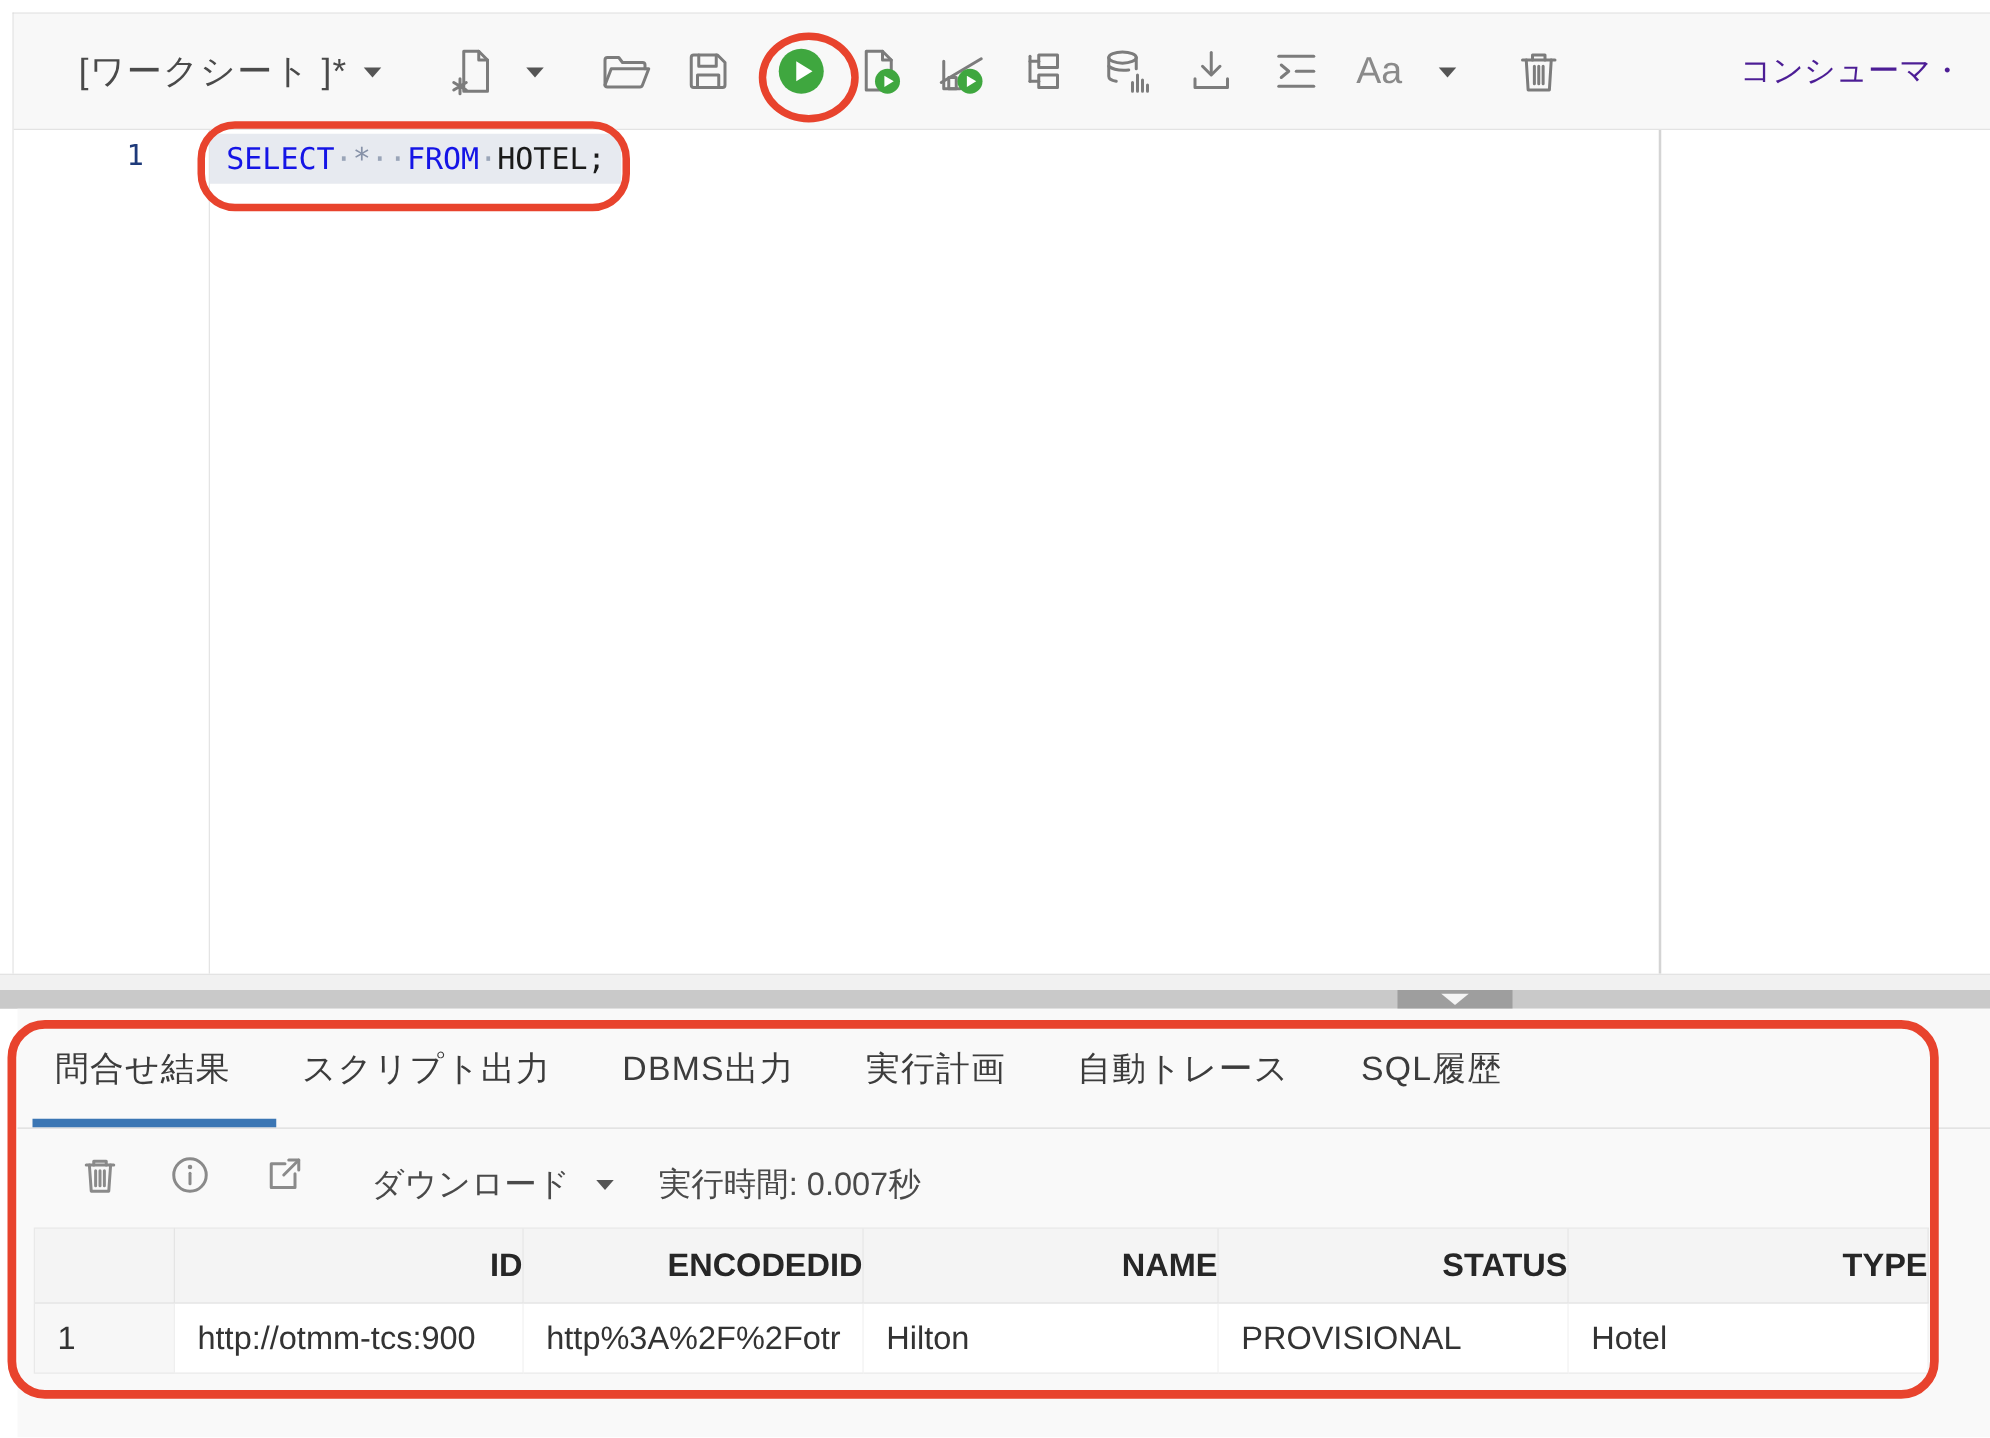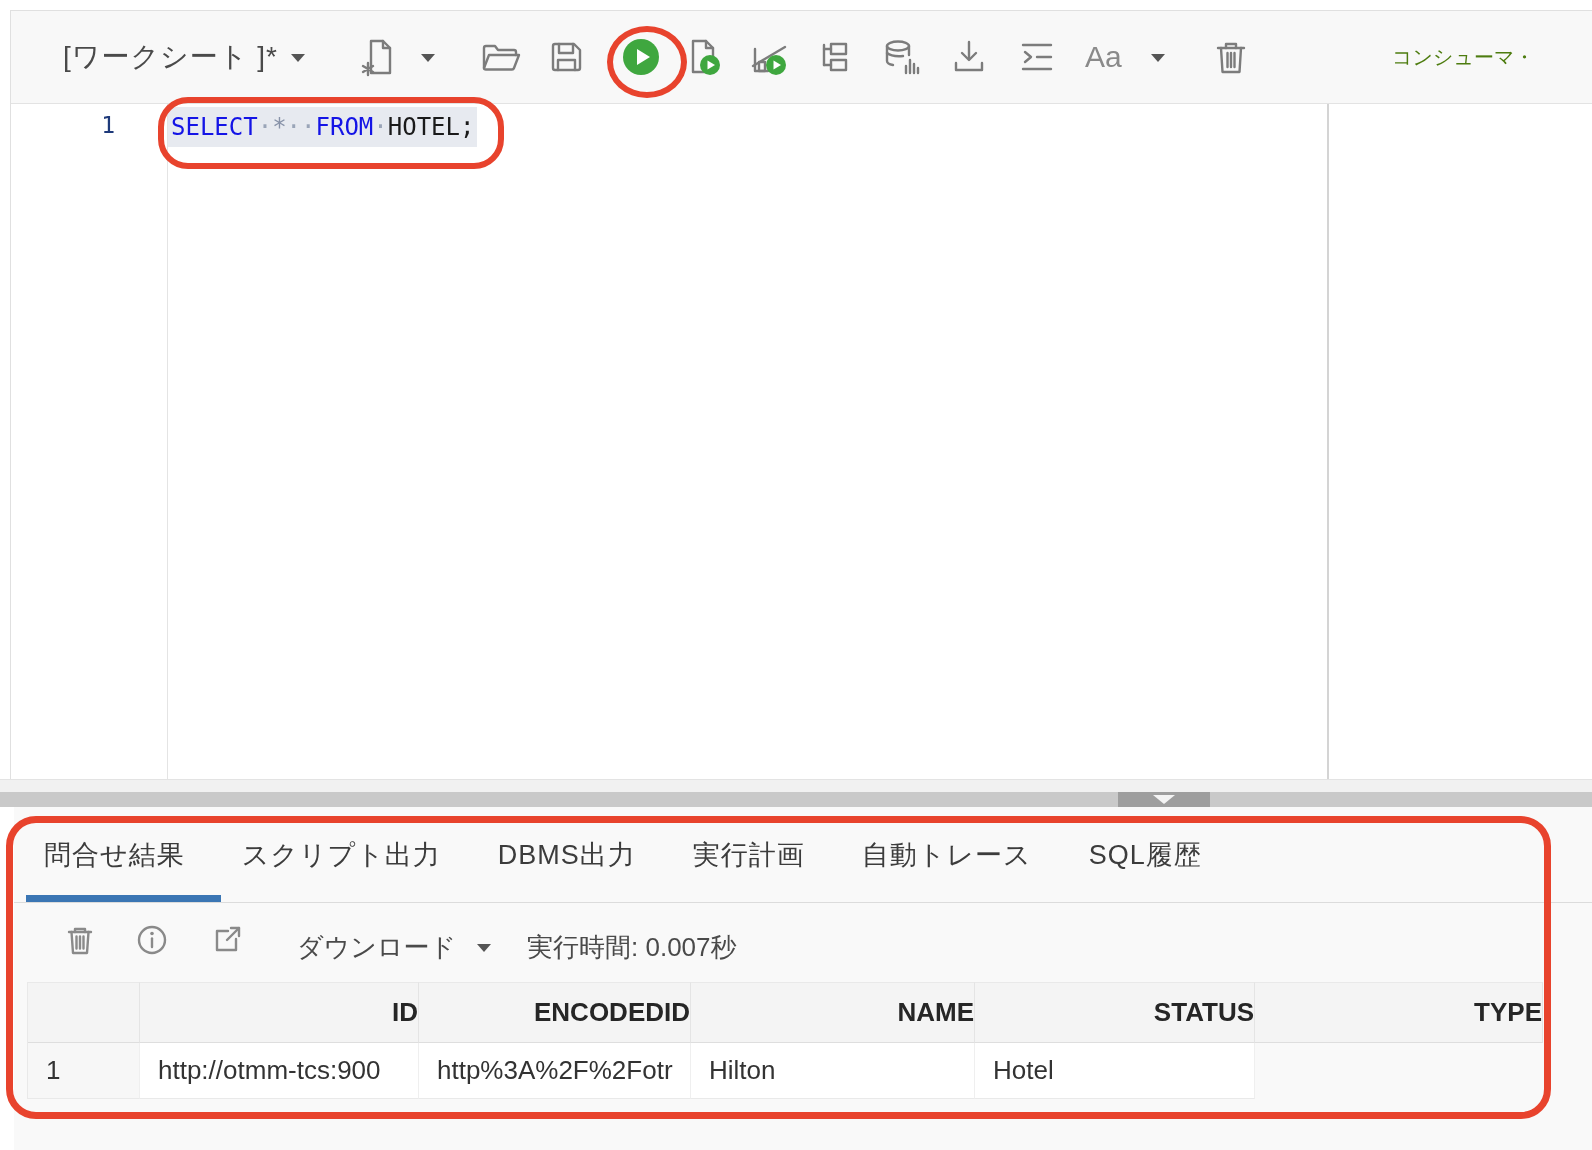--- a/index.html
+++ b/index.html
@@ -8,33 +8,33 @@
   .abs{position:absolute;}
 
   
   .top-border{left:10px;top:10px;width:1582px;height:1px;background:#e0e0e0;}
   .left-border{left:10px;top:10px;width:1px;height:769px;background:#e0e0e0;}
 
   
   .toolbar{left:11px;top:11px;width:1581px;height:92px;background:#f8f8f8;border-bottom:1px solid #e3e3e3;}
   .toolbar .item{position:absolute;top:24px;}
   .ws-title{position:absolute;left:52px;top:0;height:92px;line-height:92px;font-size:28px;color:#4a4a4a;letter-spacing:1px;}
-  .consumer{position:absolute;left:1381px;top:0;height:92px;line-height:92px;font-size:20px;color:#4d7c0f;white-space:nowrap;}
+  .consumer{position:absolute;left:1381px;top:0;height:92px;line-height:92px;font-size:25px;color:#4c1d95;white-space:nowrap;}
   .caret{position:absolute;width:16px;height:10px;}
   .icon44{width:44px;height:44px;}
   .icon40{width:40px;height:40px;}
   .icon36{width:36px;height:36px;}
   .aa-label{position:absolute;left:1074px;top:0;height:92px;line-height:92px;font-size:30px;color:#8a8a8a;text-align:center;}
 
   
   .editor{left:11px;top:104px;width:1581px;height:675px;background:#fff;}
   .gutter-sep{position:absolute;left:156px;top:0;width:1px;height:675px;background:#e4e4e4;}
   .editor-divider{position:absolute;left:1316px;top:0;width:2px;height:675px;background:#d4d4d4;}
   .line-num{position:absolute;left:0;top:8px;width:104px;text-align:right;font-family:"DejaVu Sans Mono","Liberation Mono",monospace;font-size:23px;color:#1e3a7a;}
-  .code-text{position:absolute;left:157px;top:3px;height:40px;line-height:40px;background:#e7eaf0;padding:0 3px;font-family:"DejaVu Sans Mono","Liberation Mono",monospace;font-size:24px;white-space:pre;}
+  .code-text{position:absolute;left:157px;top:3px;height:40px;line-height:40px;background:#e7eaf0;padding:0 13px;font-family:"DejaVu Sans Mono","Liberation Mono",monospace;font-size:24px;white-space:pre;}
   .tok-kw{color:#1414e6;}
   .tok-ws{color:#9aa5b8;}
   .tok-star{color:#8792a8;}
   .tok-plain{color:#1a1a1a;}
 
   
   .splitter-top{left:0;top:779px;width:1592px;height:12px;background:#f1f1f1;border-top:1px solid #e3e3e3;}
   .splitter-bar{left:0;top:792px;width:1592px;height:15px;background:#c9c9c9;}
   .splitter-handle{position:absolute;left:1118px;top:0;width:92px;height:15px;background:#9e9e9e;display:flex;align-items:center;justify-content:center;}
   .splitter-tri{width:0;height:0;border-left:11px solid transparent;border-right:11px solid transparent;border-top:9px solid #f4f4f4;}
@@ -217,20 +217,21 @@
       <div class="th">ID</div>
       <div class="th">ENCODEDID</div>
       <div class="th">NAME</div>
       <div class="th">STATUS</div>
       <div class="th">TYPE</div>
 
       <div class="td rownum">1</div>
       <div class="td">http://otmm-tcs:900</div>
       <div class="td">http%3A%2F%2Fotr</div>
       <div class="td">Hilton</div>
+      <div class="td">PROVISIONAL</div>
       <div class="td">Hotel</div>
     </div>
   </div>
 
   <div class="ann ann-run"></div>
   <div class="ann ann-sql"></div>
   <div class="ann ann-results"></div>
 
 </div>
 

